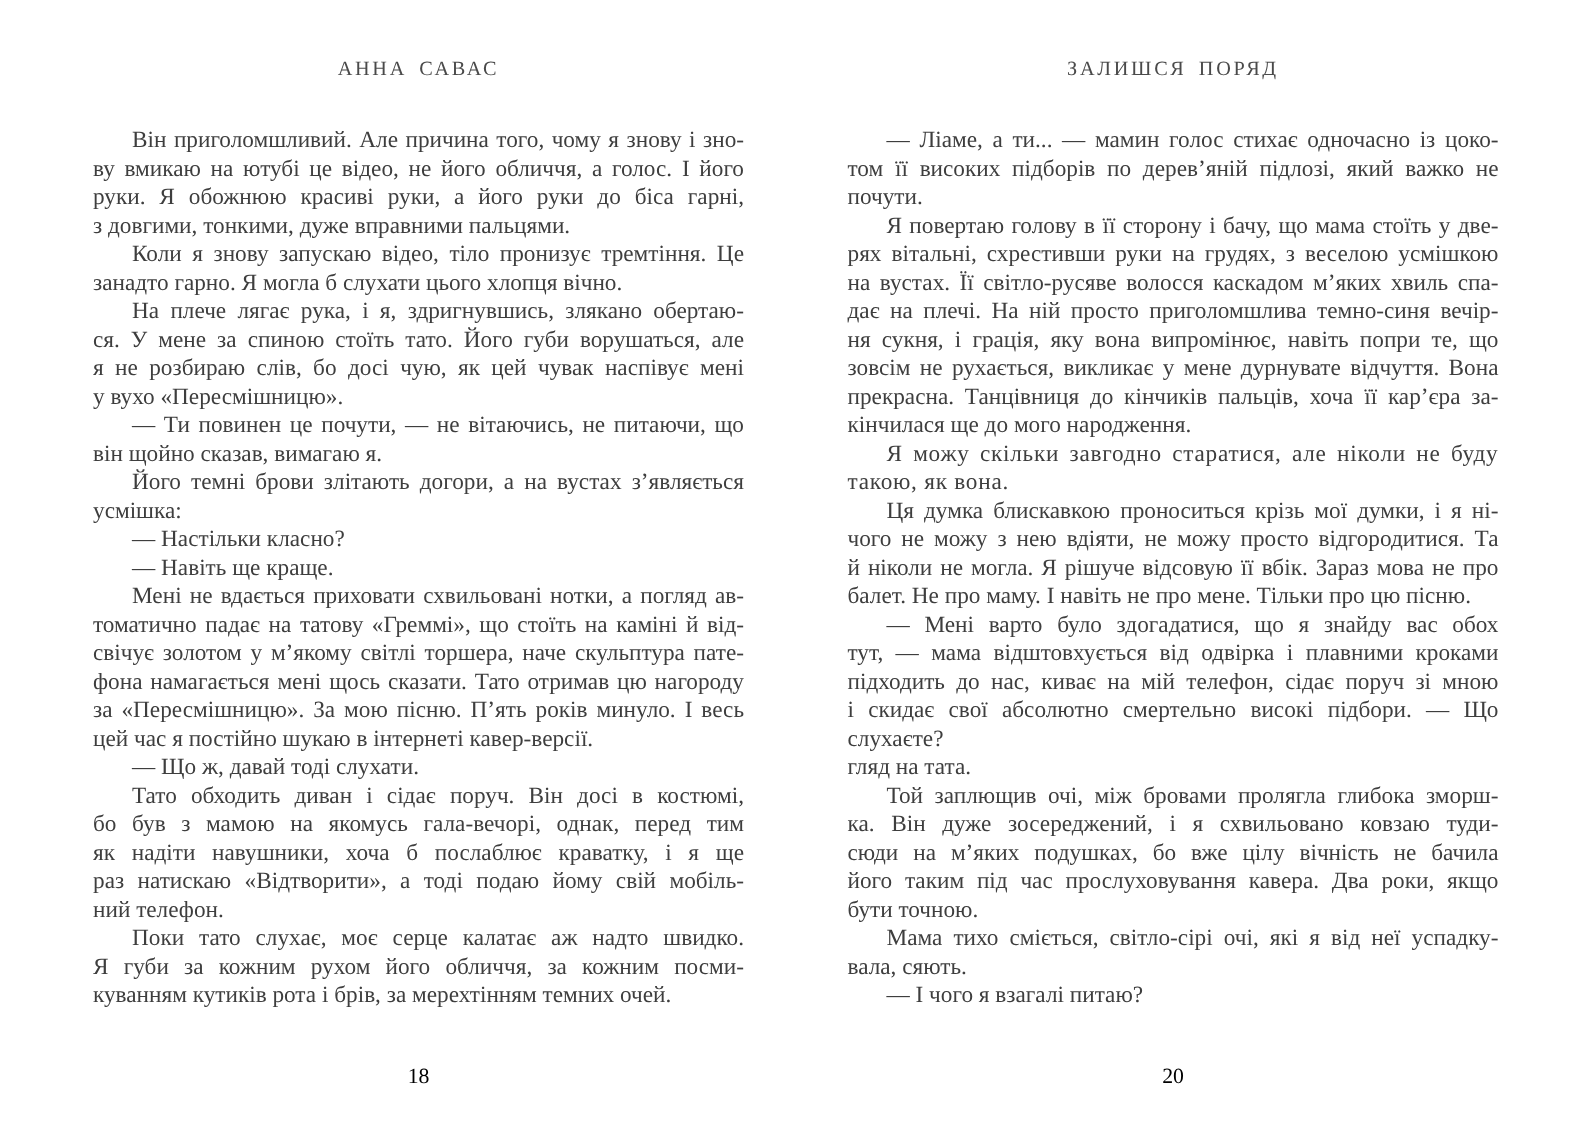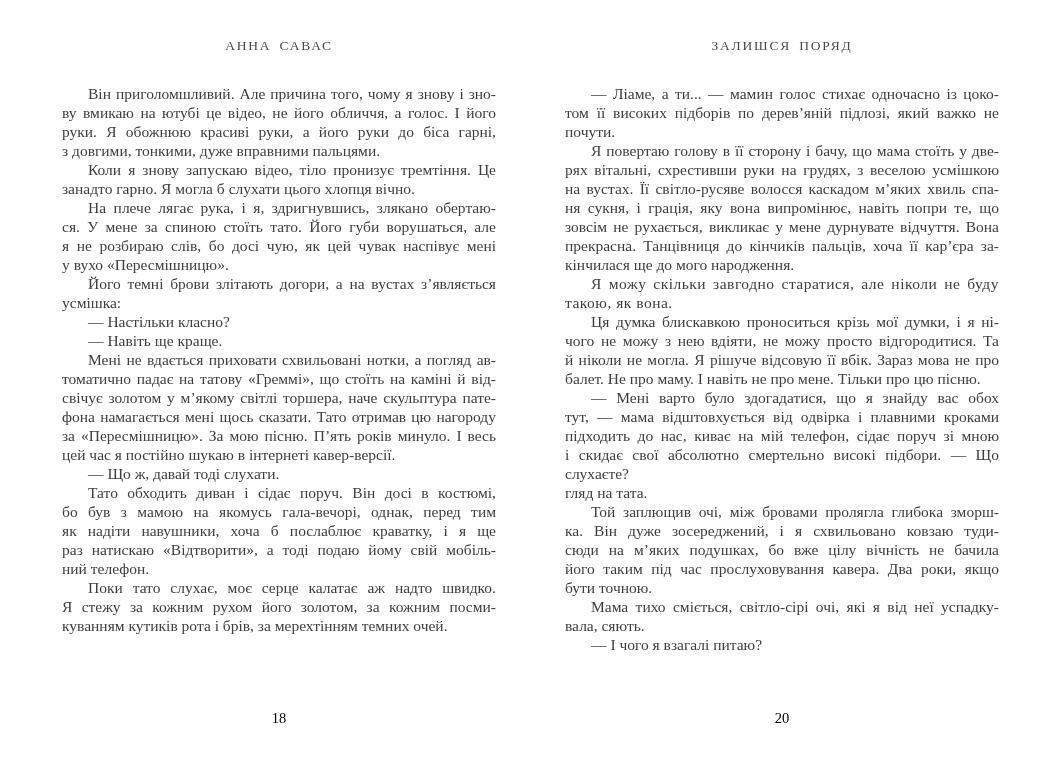--- a/index.html
+++ b/index.html
@@ -85,20 +85,24 @@
           <div class="line first">Коли я знову запускаю відео, тіло пронизує тремтіння. Це</div>
           <div class="line last">занадто гарно. Я могла б слухати цього хлопця вічно.</div>
         </div>
         <div class="para">
           <div class="line first">На плече лягає рука, і я, здригнувшись, злякано обертаю-</div>
           <div class="line">ся. У мене за спиною стоїть тато. Його губи ворушаться, але</div>
           <div class="line">я не розбираю слів, бо досі чую, як цей чувак наспівує мені</div>
           <div class="line last">у вухо «Пересмішницю».</div>
         </div>
         <div class="para">
+          <div class="line first">— Ти повинен це почути, — не вітаючись, не питаючи, що</div>
+          <div class="line last">він щойно сказав, вимагаю я.</div>
+        </div>
+        <div class="para">
           <div class="line first">Його темні брови злітають догори, а на вустах з’являється</div>
           <div class="line last">усмішка:</div>
         </div>
         <div class="para">
           <div class="line first last">— Настільки класно?</div>
         </div>
         <div class="para">
           <div class="line first last">— Навіть ще краще.</div>
         </div>
         <div class="para">
@@ -114,39 +118,40 @@
         </div>
         <div class="para">
           <div class="line first">Тато обходить диван і сідає поруч. Він досі в костюмі,</div>
           <div class="line">бо був з мамою на якомусь гала-вечорі, однак, перед тим</div>
           <div class="line">як надіти навушники, хоча б послаблює краватку, і я ще</div>
           <div class="line">раз натискаю «Відтворити», а тоді подаю йому свій мобіль-</div>
           <div class="line last">ний телефон.</div>
         </div>
         <div class="para">
           <div class="line first">Поки тато слухає, моє серце калатає аж надто швидко.</div>
-          <div class="line">Я стежу за кожним рухом його золотом, за кожним посми-</div>
+          <div class="line">Я губи за кожним рухом його обличчя, за кожним посми-</div>
           <div class="line last">куванням кутиків рота і брів, за мерехтінням темних очей.</div>
         </div>
       </div>
     <div class="page-number">18</div>
   </div>
 
   <div class="page page-right">
     <div class="running-header">ЗАЛИШСЯ ПОРЯД</div>
     <div class="body-text">
         <div class="para">
           <div class="line first">— Ліаме, а ти... — мамин голос стихає одночасно із цоко-</div>
           <div class="line">том її високих підборів по дерев’яній підлозі, який важко не</div>
           <div class="line last">почути.</div>
         </div>
         <div class="para">
           <div class="line first">Я повертаю голову в її сторону і бачу, що мама стоїть у две-</div>
           <div class="line">рях вітальні, схрестивши руки на грудях, з веселою усмішкою</div>
           <div class="line">на вустах. Її світло-русяве волосся каскадом м’яких хвиль спа-</div>
+          <div class="line">дає на плечі. На ній просто приголомшлива темно-синя вечір-</div>
           <div class="line">ня сукня, і грація, яку вона випромінює, навіть попри те, що</div>
           <div class="line">зовсім не рухається, викликає у мене дурнувате відчуття. Вона</div>
           <div class="line">прекрасна. Танцівниця до кінчиків пальців, хоча її кар’єра за-</div>
           <div class="line last">кінчилася ще до мого народження.</div>
         </div>
         <div class="para italic">
           <div class="line first">Я можу скільки завгодно старатися, але ніколи не буду</div>
           <div class="line last">такою, як вона.</div>
         </div>
         <div class="para">

